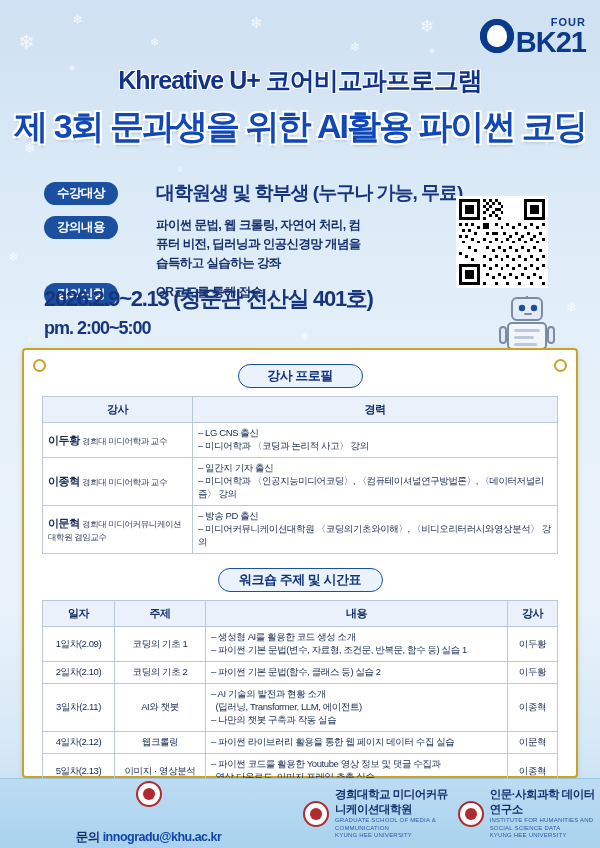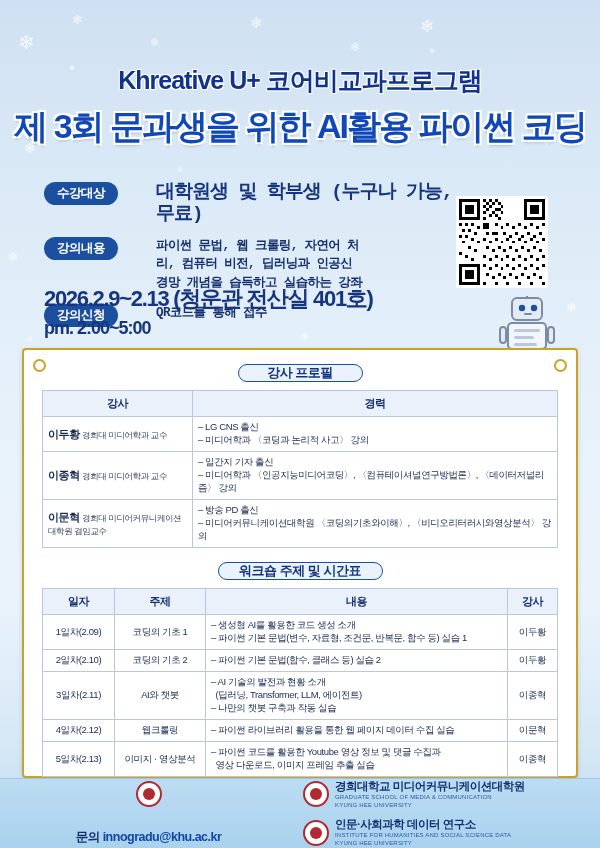--- a/index.html
+++ b/index.html
@@ -47,21 +47,21 @@
     text-shadow: 1px 1px 0 #ffffff, -1px -1px 0 #ffffff, 1px -1px 0 #fff, -1px 1px 0 #fff;
   }
   .title-2 {
     margin-top:7px;
     font-size:34px; font-weight:bold; color:#1148b8;
     letter-spacing:-2px;
     text-shadow: 2px 2px 0 #ffffff, -2px -2px 0 #ffffff, 2px -2px 0 #fff, -2px 2px 0 #fff, 0 3px 3px rgba(0,0,0,.18);
   }
 
   
-  .info { position:absolute; left:44px; top:182px; width:430px;font-family:Liberation Mono, monospace; }
+  .info { position:absolute; left:44px; top:182px; width:430px; }
   .info-row { display:flex; align-items:flex-start; margin-bottom:11px; }
   .pill {
     flex:0 0 auto; width:74px; height:23px; border-radius:12px;
     background:#1b4fa0; color:#fff; font-size:12.5px; font-weight:bold;
     display:flex; align-items:center; justify-content:center; margin-right:10px;
     letter-spacing:-0.5px;
   }
   .info-text { font-size:19px; font-weight:bold; color:#16357e; letter-spacing:-1px; line-height:1.15;padding-left:28px; }
   .info-text.small { font-size:12.5px; font-weight:bold; color:#17306e; line-height:1.5; letter-spacing:-0.6px; }
   .date-line {
@@ -84,21 +84,21 @@
     background:#ffffff; border:2px solid #c9a227; border-radius:4px;
     box-shadow:0 2px 5px rgba(0,0,0,.12);
   }
   .card:before, .card:after{
     content:""; position:absolute; width:9px;height:9px;border-radius:50%;
     border:2px solid #c9a227; top:9px;
   }
   .card:before{ left:9px; }
   .card:after{ right:9px; }
   .sec-title {
-    margin:14px auto 8px; width:125px; height:18px; border:1.5px solid #1b4fa0;
+    margin:14px auto 8px; width:125px; height:24px; border:1.5px solid #1b4fa0;
     border-radius:12px; background:#eaf2fc; color:#12337f; font-weight:bold;
     font-size:13px; display:flex; align-items:center; justify-content:center;
     letter-spacing:-0.5px;
   }
   .sec-title.wide { width:165px; }
   table { border-collapse:collapse; width:516px; margin:0 auto; }
   th, td { border:1px solid #b9c8dc; font-size:9.5px; color:#1a2c52; padding:4px 5px; letter-spacing:-0.4px; }
   th { background:#eaf1fa; font-weight:bold; font-size:11px; color:#14306e; text-align:center; padding:5px;margin-left:28px; }
   .prof-name { font-weight:bold; font-size:11px; }
   .prof-sub { font-size:8.5px; color:#35425e; font-weight:normal; }
@@ -106,21 +106,21 @@
   .line { display:block; }
 
   
   .footer {
     position:absolute; left:0; bottom:0; width:100%; height:70px;
     background:linear-gradient(180deg,#bcdcf2 0%, #a9d2ee 100%);
     border-top:1px solid #9cc6e6;
     display:flex;
   }
   .footer-left { flex:1; display:flex; flex-direction:column; align-items:center; justify-content:center; }
-  .footer-right { flex:1; display:flex; flex-direction:column; justify-content:space-between; gap:3px; padding-left:6px;}
+  .footer-right { flex:1; display:flex; justify-content:space-between; gap:3px; padding-left:6px;}
   .f-org { display:flex; align-items:center; gap:6px; }
   .f-seal {
     width:26px;height:26px;border-radius:50%; background:#ffffff; border:2px solid #b02a30;
     position:relative; flex:0 0 auto;
   }
   .f-seal:after{
     content:""; position:absolute; left:5px; top:5px; width:12px;height:12px;border-radius:50%;
     background:#b02a30;
   }
   .f-ko { font-size:11.5px; font-weight:bold; color:#13306e; letter-spacing:-0.5px; }
@@ -139,20 +139,27 @@
   <div class="flake" style="left:250px;top:14px;font-size:15px;">❄</div>
   <div class="flake" style="left:350px;top:40px;font-size:12px;">❄</div>
   <div class="flake" style="left:420px;top:16px;font-size:17px;">❄</div>
   <div class="flake" style="left:24px;top:140px;font-size:14px;">❄</div>
   <div class="flake" style="left:540px;top:130px;font-size:16px;">❄</div>
   <div class="flake" style="left:8px;top:250px;font-size:12px;">❄</div>
   <div class="flake" style="left:566px;top:300px;font-size:13px;">❄</div>
   <div class="flake" style="left:300px;top:330px;font-size:11px;">❄</div>
   <div class="flake" style="left:120px;top:318px;font-size:10px;">❄</div>
 
+  <div class="bk-logo">
+    <div class="bk-circle"></div>
+    <div>
+      <div class="bk-four">FOUR</div>
+      <div class="bk-text"><span>BK</span><span>21</span></div>
+    </div>
+  </div>
 
   <div class="title-wrap">
     <div class="title-1">Khreative U+ 코어비교과프로그램</div>
     <div class="title-2">제 3회 문과생을 위한 AI활용 파이썬 코딩</div>
   </div>
 
   <div class="info">
     <div class="info-row">
       <div class="pill">수강대상</div>
       <div class="info-text">대학원생 및 학부생 (누구나 가능, 무료)</div>

